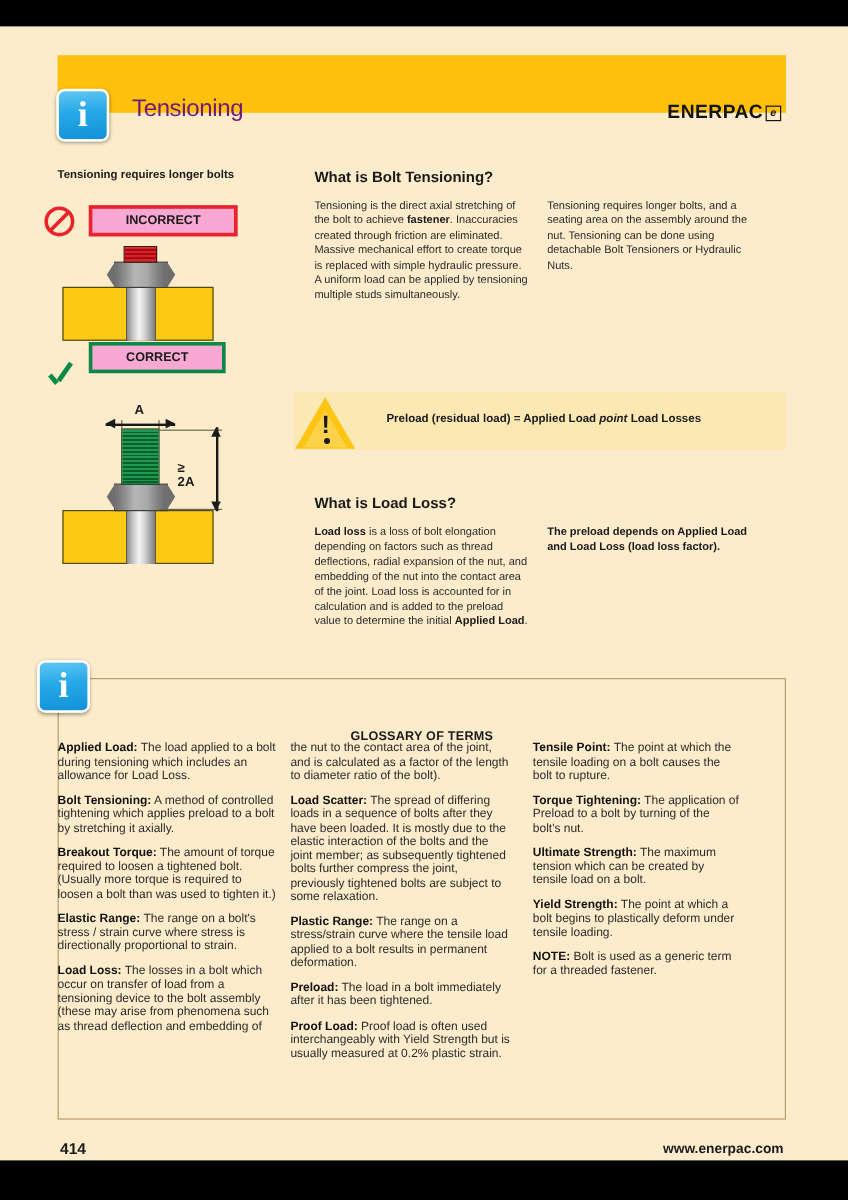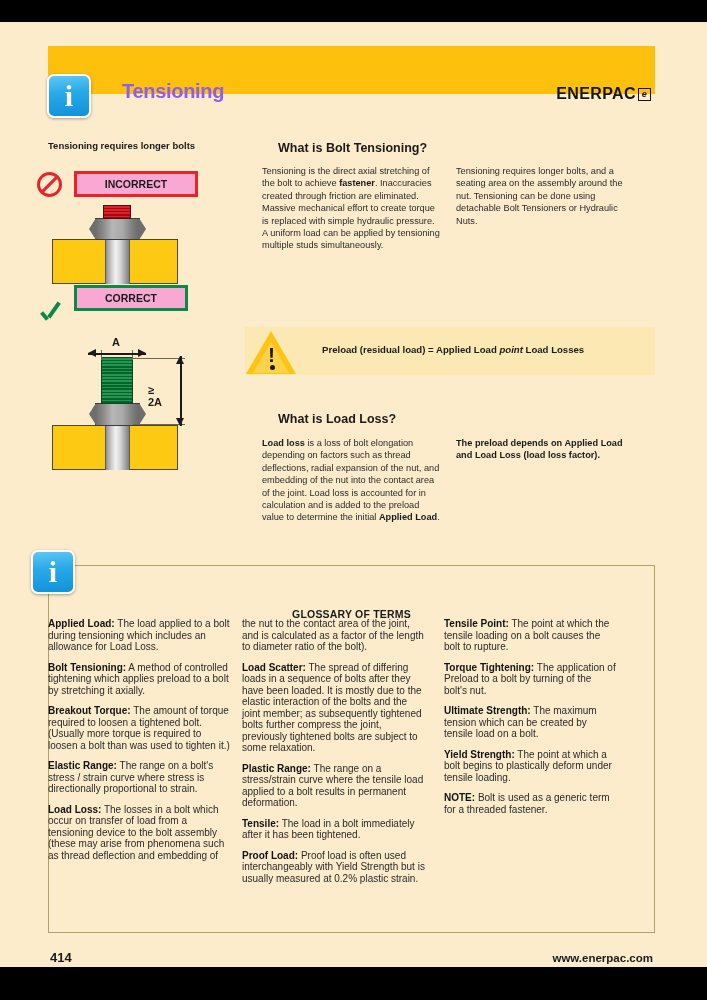--- a/index.html
+++ b/index.html
@@ -20,23 +20,23 @@
 
   
   .header-bar {
     position: absolute;
     left: 48px; top: 24px;
     width: 607px; height: 48px;
     background: #fdc00d;
   }
   .header-title {
     position: absolute;
-    left: 122px; top: 58px;
-    font-size: 20px; font-weight: bold;
-    color: #8b5cf6;
+    left: 110px; top: 58px;
+    font-size: 20px; font-weight: normal;
+    color: #701a75;
     letter-spacing: -0.3px;
   }
   .brand {
     position: absolute;
     right: 56px; top: 63px;
     font-size: 16px; font-weight: bold;
     color: #141414;
     letter-spacing: 0.4px;
     display: flex; align-items: center; gap: 2px;
   }
@@ -156,21 +156,21 @@
   .dim-line { position: absolute; background: #1a1a1a; }
   .dim-label {
     position: absolute; font-size: 11px; font-weight: bold; color: #1a1a1a;
   }
   .ext-line { position: absolute; background: #6a6a4a; }
   .arrow { position: absolute; width: 0; height: 0; }
 
   
   .h2 {
     position: absolute;
-    font-size: 12.5px; font-weight: bold; color: #1a1a1a; margin-left: 16px;
+    font-size: 12.5px; font-weight: bold; color: #1a1a1a;
   }
   .body-col {
     position: absolute;
     font-size: 9.2px; line-height: 12.4px; color: #2a2a2a;
     text-align: left;
   }
   .body-col b { color: #1a1a1a; }
 
   
   .warn-banner {
@@ -328,21 +328,21 @@
       <p><b>Applied Load:</b> The load applied to a bolt during tensioning which includes an allowance for Load Loss.</p>
       <p><b>Bolt Tensioning:</b> A method of controlled tightening which applies preload to a bolt by stretching it axially.</p>
       <p><b>Breakout Torque:</b> The amount of torque required to loosen a tightened bolt. (Usually more torque is required to loosen a bolt than was used to tighten it.)</p>
       <p><b>Elastic Range:</b> The range on a bolt's stress / strain curve where stress is directionally proportional to strain.</p>
       <p><b>Load Loss:</b> The losses in a bolt which occur on transfer of load from a tensioning device to the bolt assembly (these may arise from phenomena such as thread deflection and embedding of</p>
     </div>
   <div class="g-col" id="g-col-1">
       <p>the nut to the contact area of the joint, and is calculated as a factor of the length to diameter ratio of the bolt).</p>
       <p><b>Load Scatter:</b> The spread of differing loads in a sequence of bolts after they have been loaded. It is mostly due to the elastic interaction of the bolts and the joint member; as subsequently tightened bolts further compress the joint, previously tightened bolts are subject to some relaxation.</p>
       <p><b>Plastic Range:</b> The range on a stress/strain curve where the tensile load applied to a bolt results in permanent deformation.</p>
-      <p><b>Tensile:</b> The load in a bolt immediately after it has been tightened.</p>
+      <p><b>Preload:</b> The load in a bolt immediately after it has been tightened.</p>
       <p><b>Proof Load:</b> Proof load is often used interchangeably with Yield Strength but is usually measured at 0.2% plastic strain.</p>
     </div>
   <div class="g-col" id="g-col-2">
       <p><b>Tensile Point:</b> The point at which the tensile loading on a bolt causes the bolt to rupture.</p>
       <p><b>Torque Tightening:</b> The application of Preload to a bolt by turning of the bolt's nut.</p>
       <p><b>Ultimate Strength:</b> The maximum tension which can be created by tensile load on a bolt.</p>
       <p><b>Yield Strength:</b> The point at which a bolt begins to plastically deform under tensile loading.</p>
       <p><b>NOTE:</b> Bolt is used as a generic term for a threaded fastener.</p>
     </div>
 

